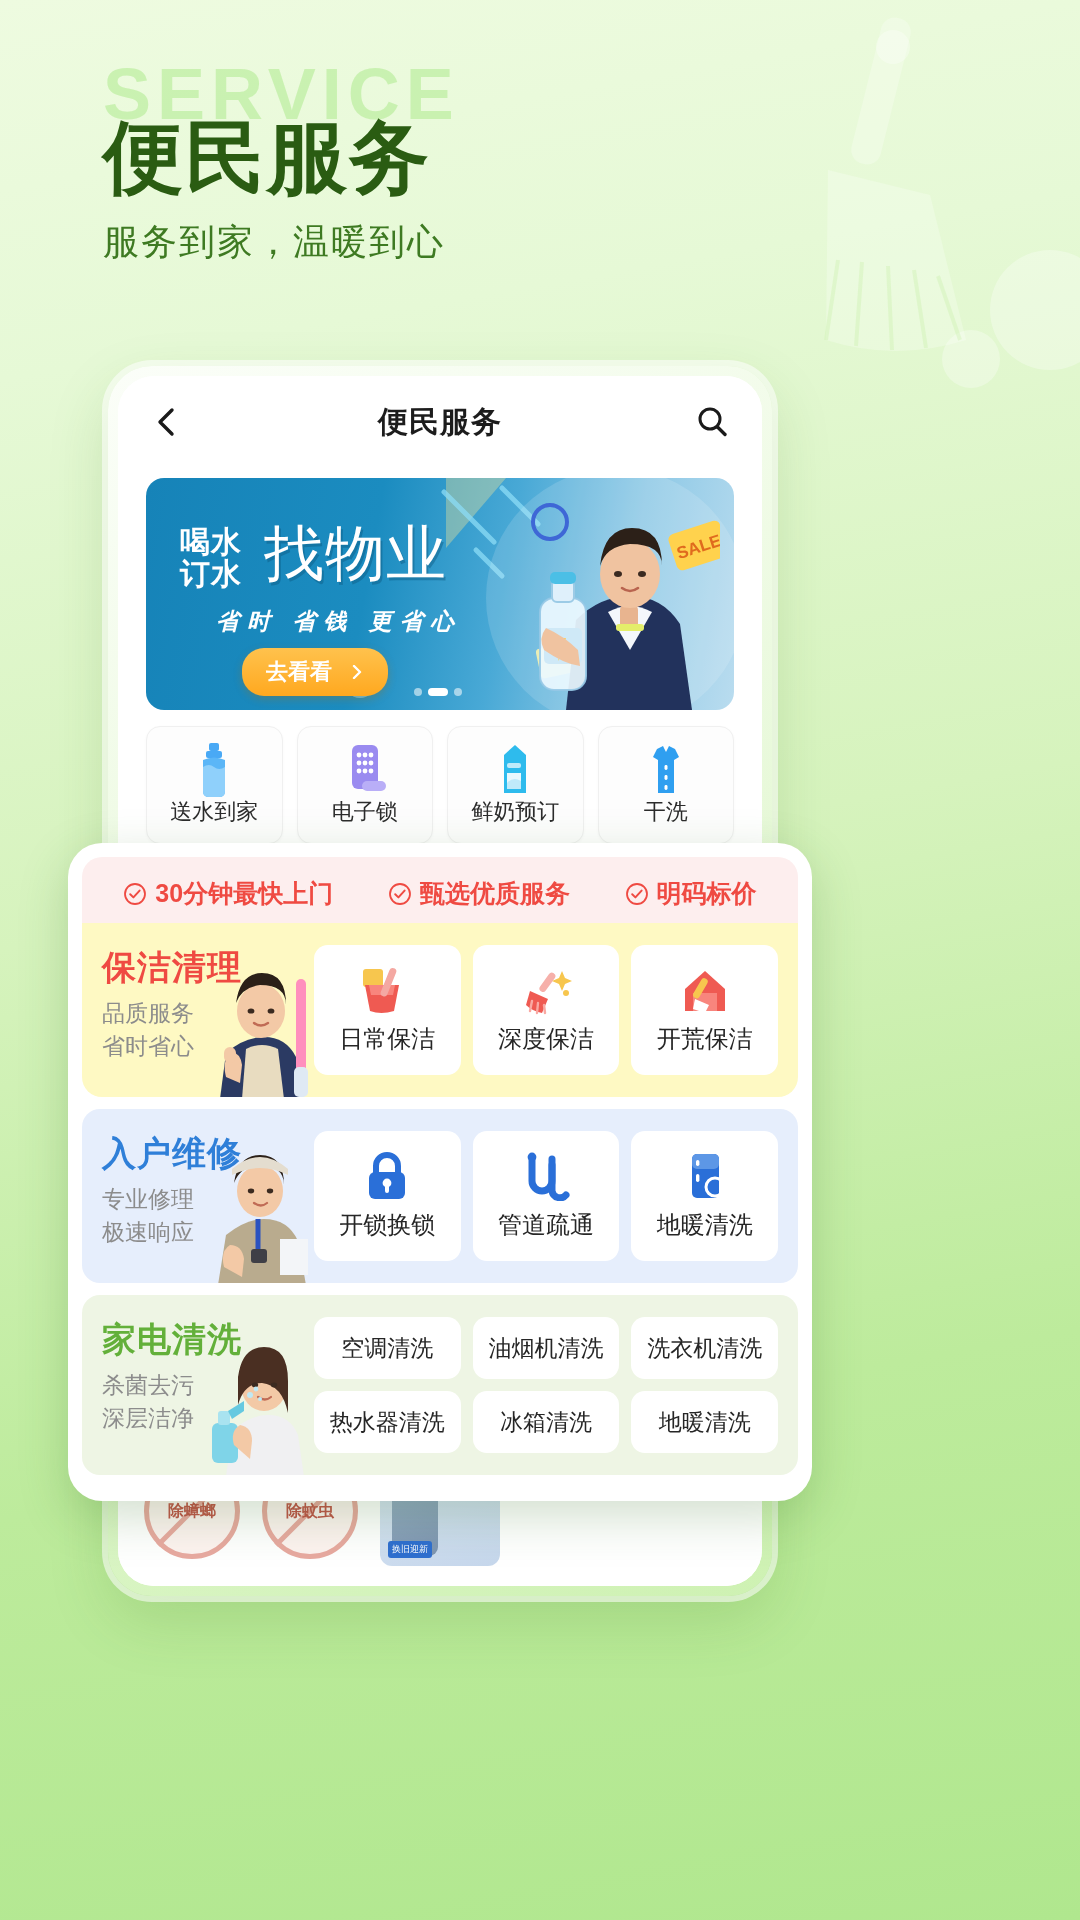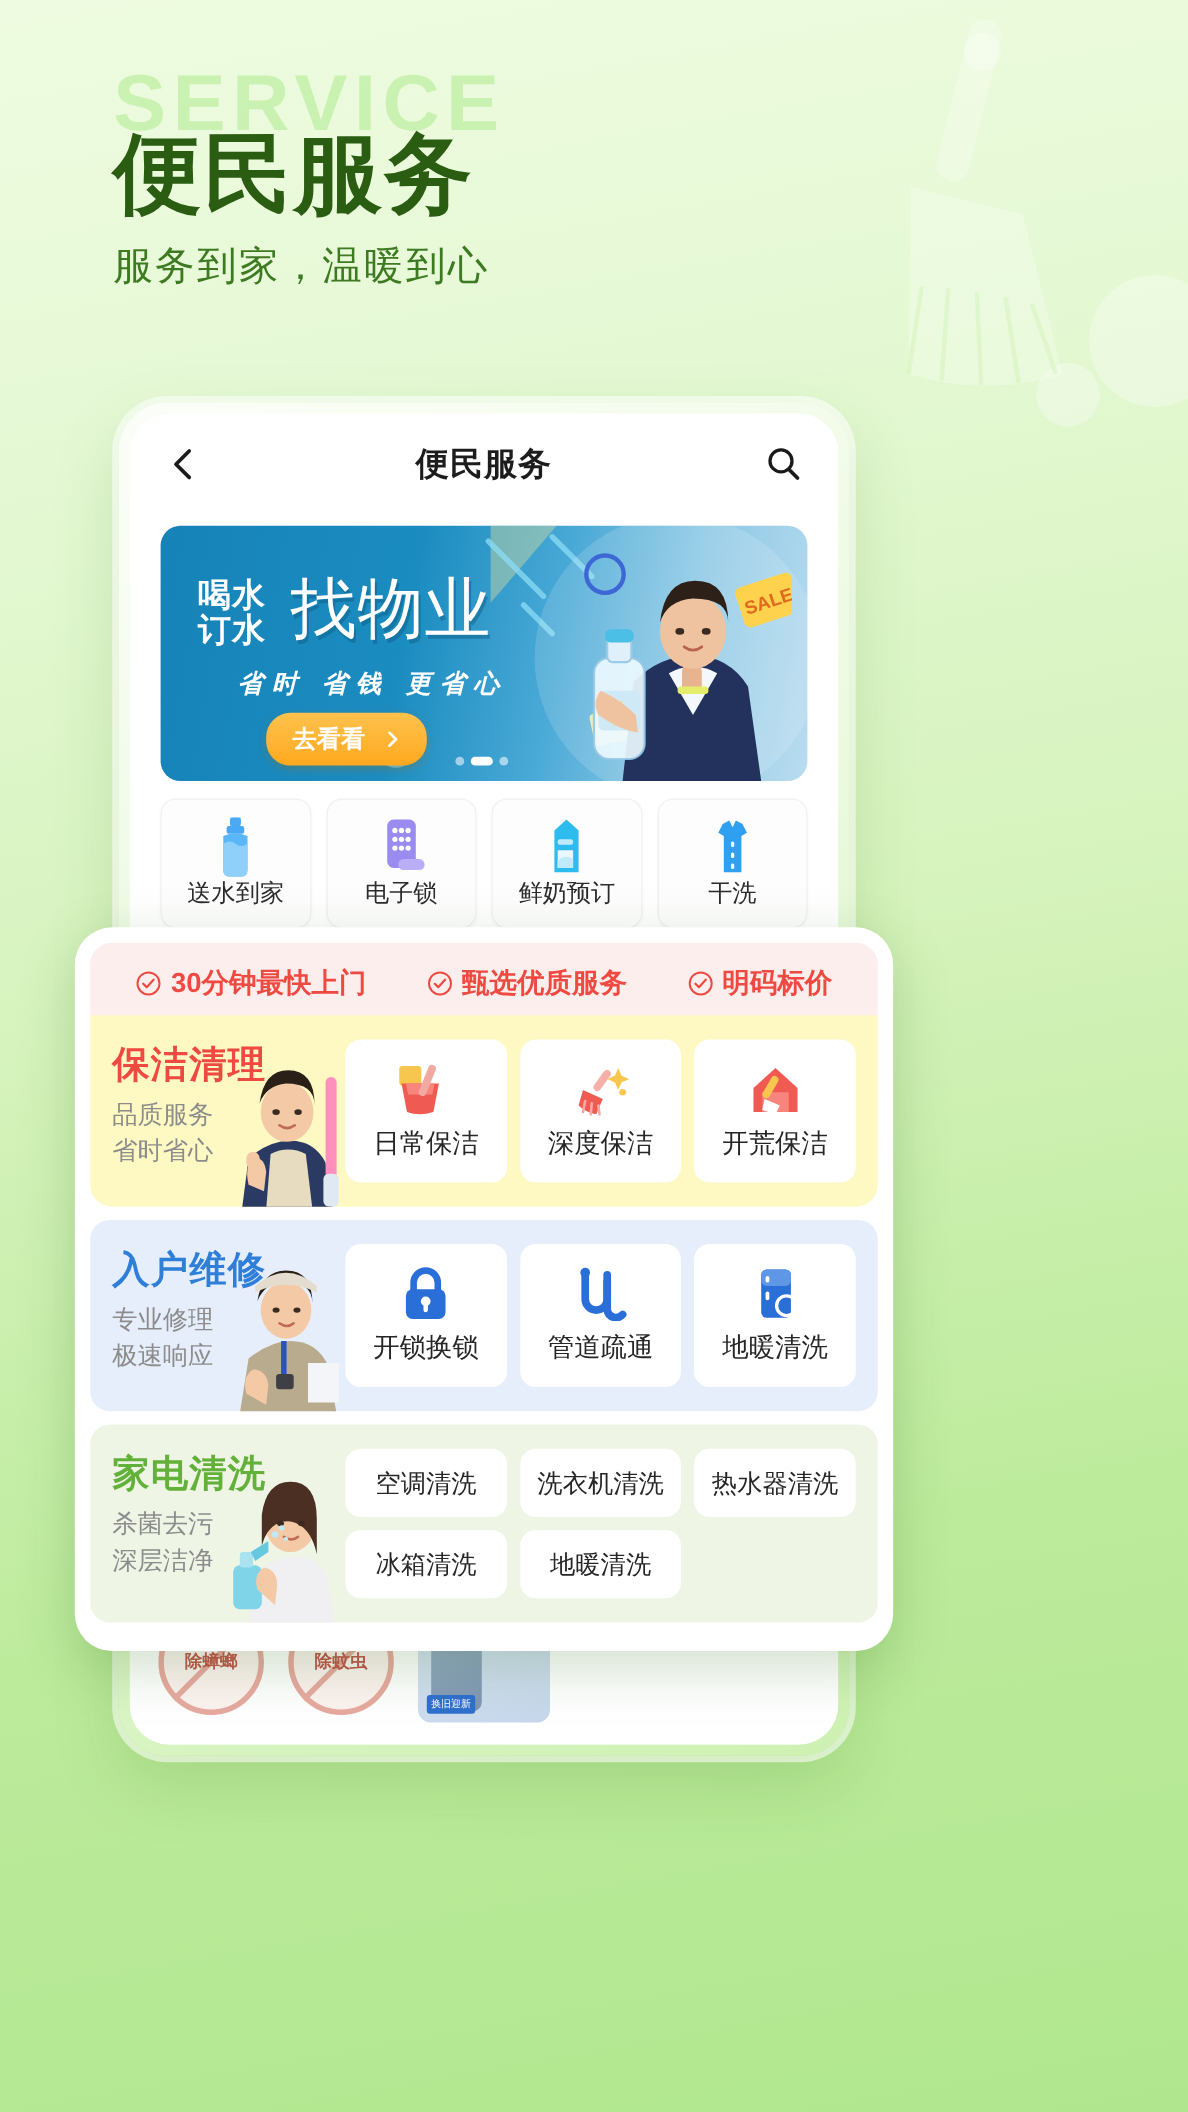--- a/index.html
+++ b/index.html
@@ -502,20 +502,23 @@
             </g>
         </g>
         <path d="M38 118 Q34 104 44 98 Q56 100 56 114 L54 132 Z" fill="#f3c9a6"></path>
       </svg>
     </div>
     <div class="sec-right g3r2">
       <div class="tile tile-sm">
         <span class="tile-label-sm">空调清洗</span>
       </div>
       <div class="tile tile-sm">
+        <span class="tile-label-sm">油烟机清洗</span>
+      </div>
+      <div class="tile tile-sm">
         <span class="tile-label-sm">洗衣机清洗</span>
       </div>
       <div class="tile tile-sm">
         <span class="tile-label-sm">热水器清洗</span>
       </div>
       <div class="tile tile-sm">
         <span class="tile-label-sm">冰箱清洗</span>
       </div>
       <div class="tile tile-sm">
         <span class="tile-label-sm">地暖清洗</span>

